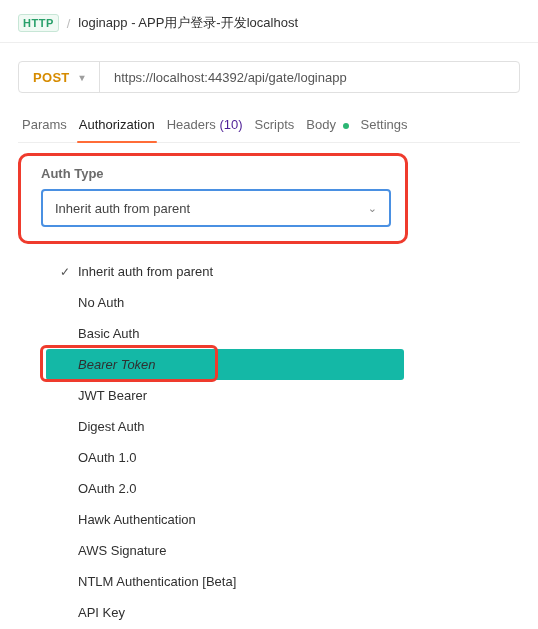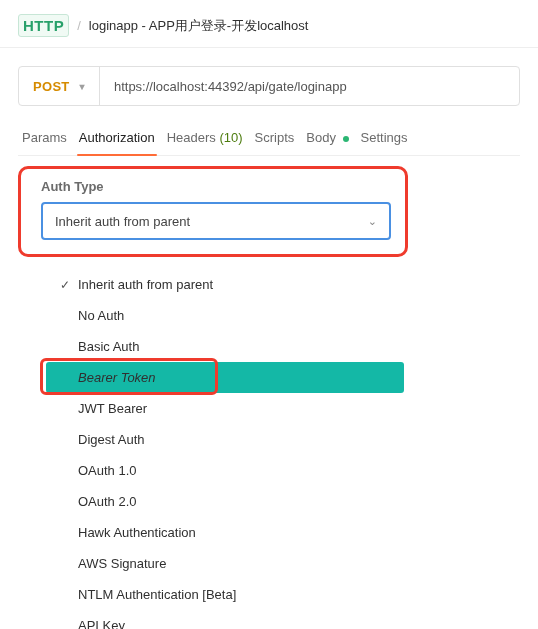--- a/index.html
+++ b/index.html
@@ -15,41 +15,41 @@
     display: flex;
     align-items: center;
     gap: 8px;
     padding: 14px 18px 10px 18px;
     color: #6b6b6b;
   }
   .breadcrumb .http-badge {
     display: inline-flex;
     align-items: center;
     justify-content: center;
-    font-size: 15px;
+    font-size: 11px;
     font-weight: 700;
     color: #28a06a;
     border: 1px solid #c7e6d6;
     background: #f0faf4;
     padding: 2px 4px;
     border-radius: 3px;
     letter-spacing: 0.5px;
   }
   .breadcrumb .sep { color: #bdbdbd; }
   .breadcrumb .bc-last { color: #303030; font-weight: 500; }
   .main {
     border-top: 1px solid #eee;
     padding: 0 18px;
   }
   .url-row {
     display: flex;
     margin: 18px 0 14px 0;
     border: 1px solid #e0e0e0;
     border-radius: 4px;
-    height: 40px;
+    height: 32px;
     overflow: hidden;
   }
   .method-select {
     display: flex;
     align-items: center;
     gap: 10px;
     padding: 0 14px;
     border-right: 1px solid #e0e0e0;
     color: #d68b00;
     font-weight: 600;
@@ -74,21 +74,21 @@
     gap: 8px;
     border-bottom: 1px solid #eee;
     padding: 0 2px;
   }
   .tab {
     padding: 10px 2px;
     color: #6b6b6b;
     cursor: pointer;
     position: relative;
   }
-  .tab .count { color: #4d7c0f; }
+  .tab .count { color: #4c1d95; }
   .tab .dot {
     display: inline-block;
     width: 6px; height: 6px;
     background: #2bb673;
     border-radius: 50%;
     margin-left: 3px;
     vertical-align: middle;
   }
   .tab.active {
     color: #212121;

